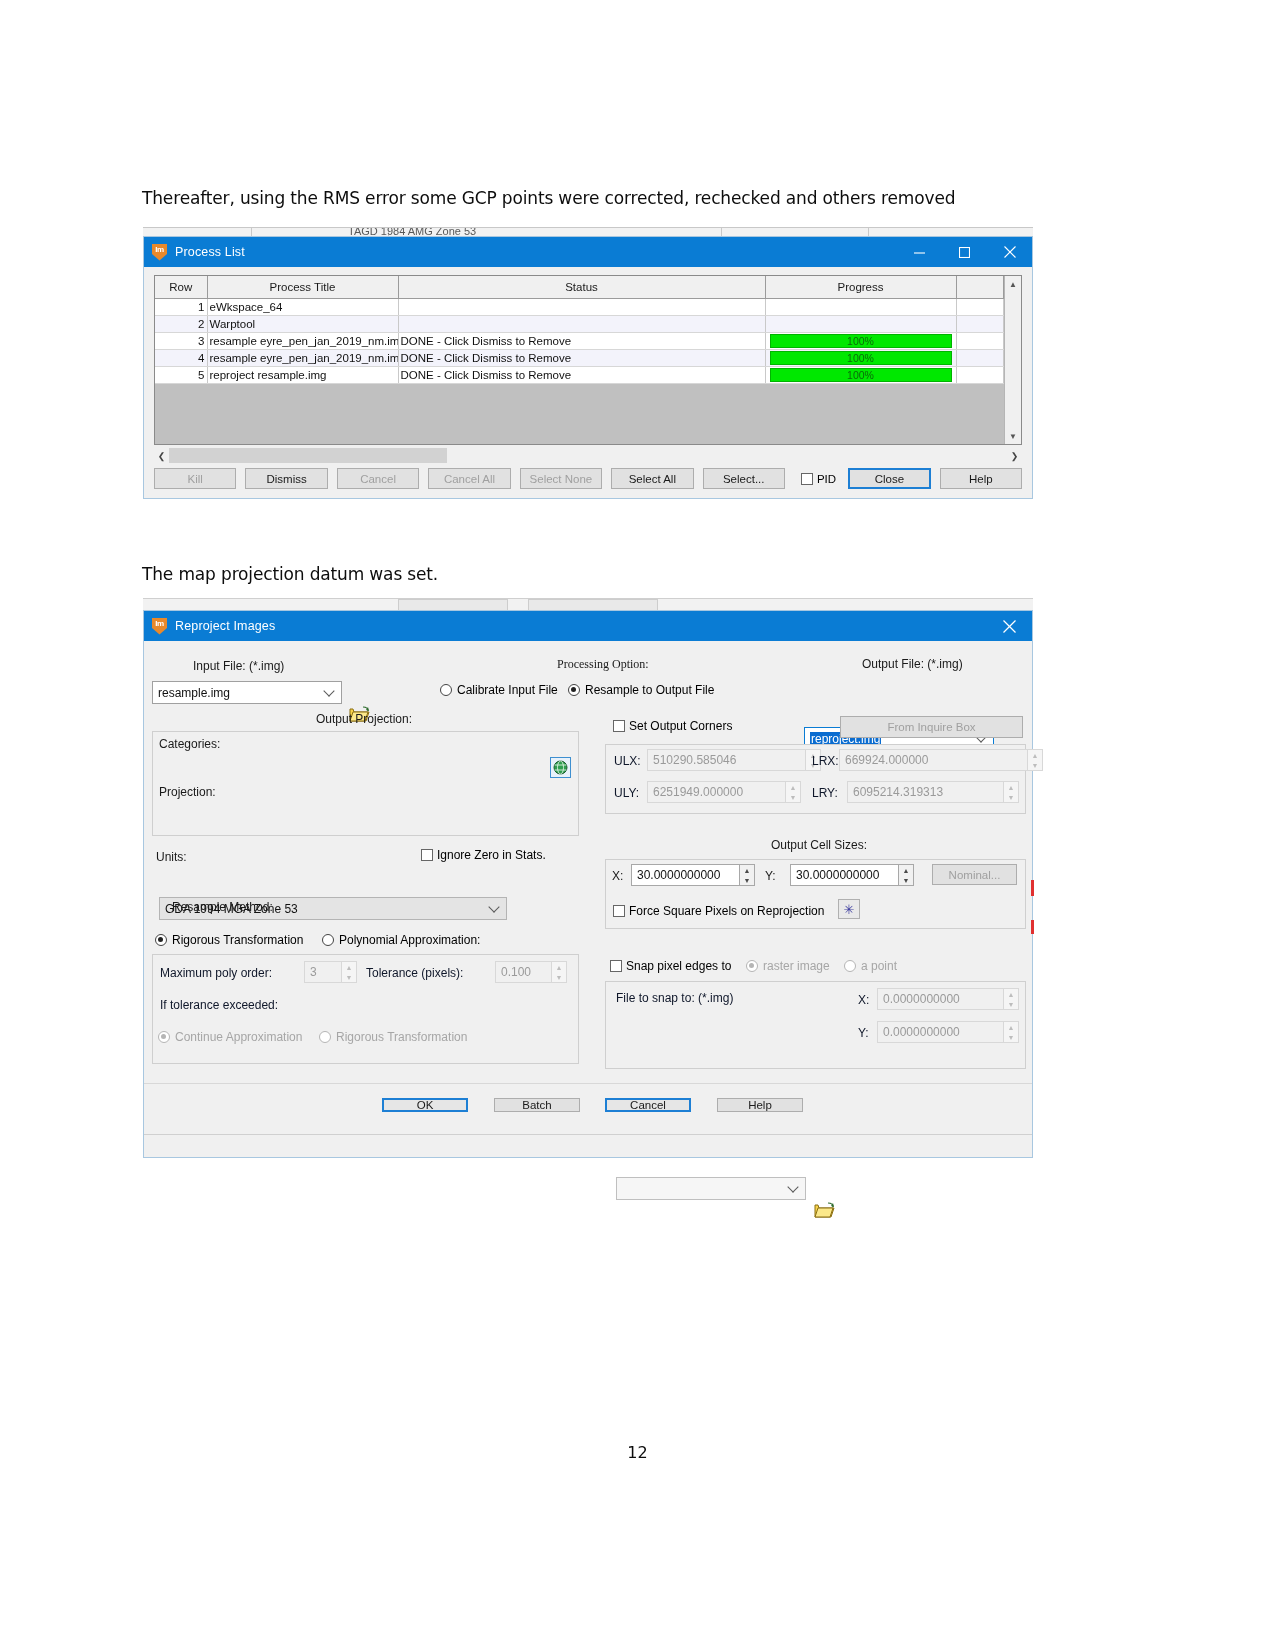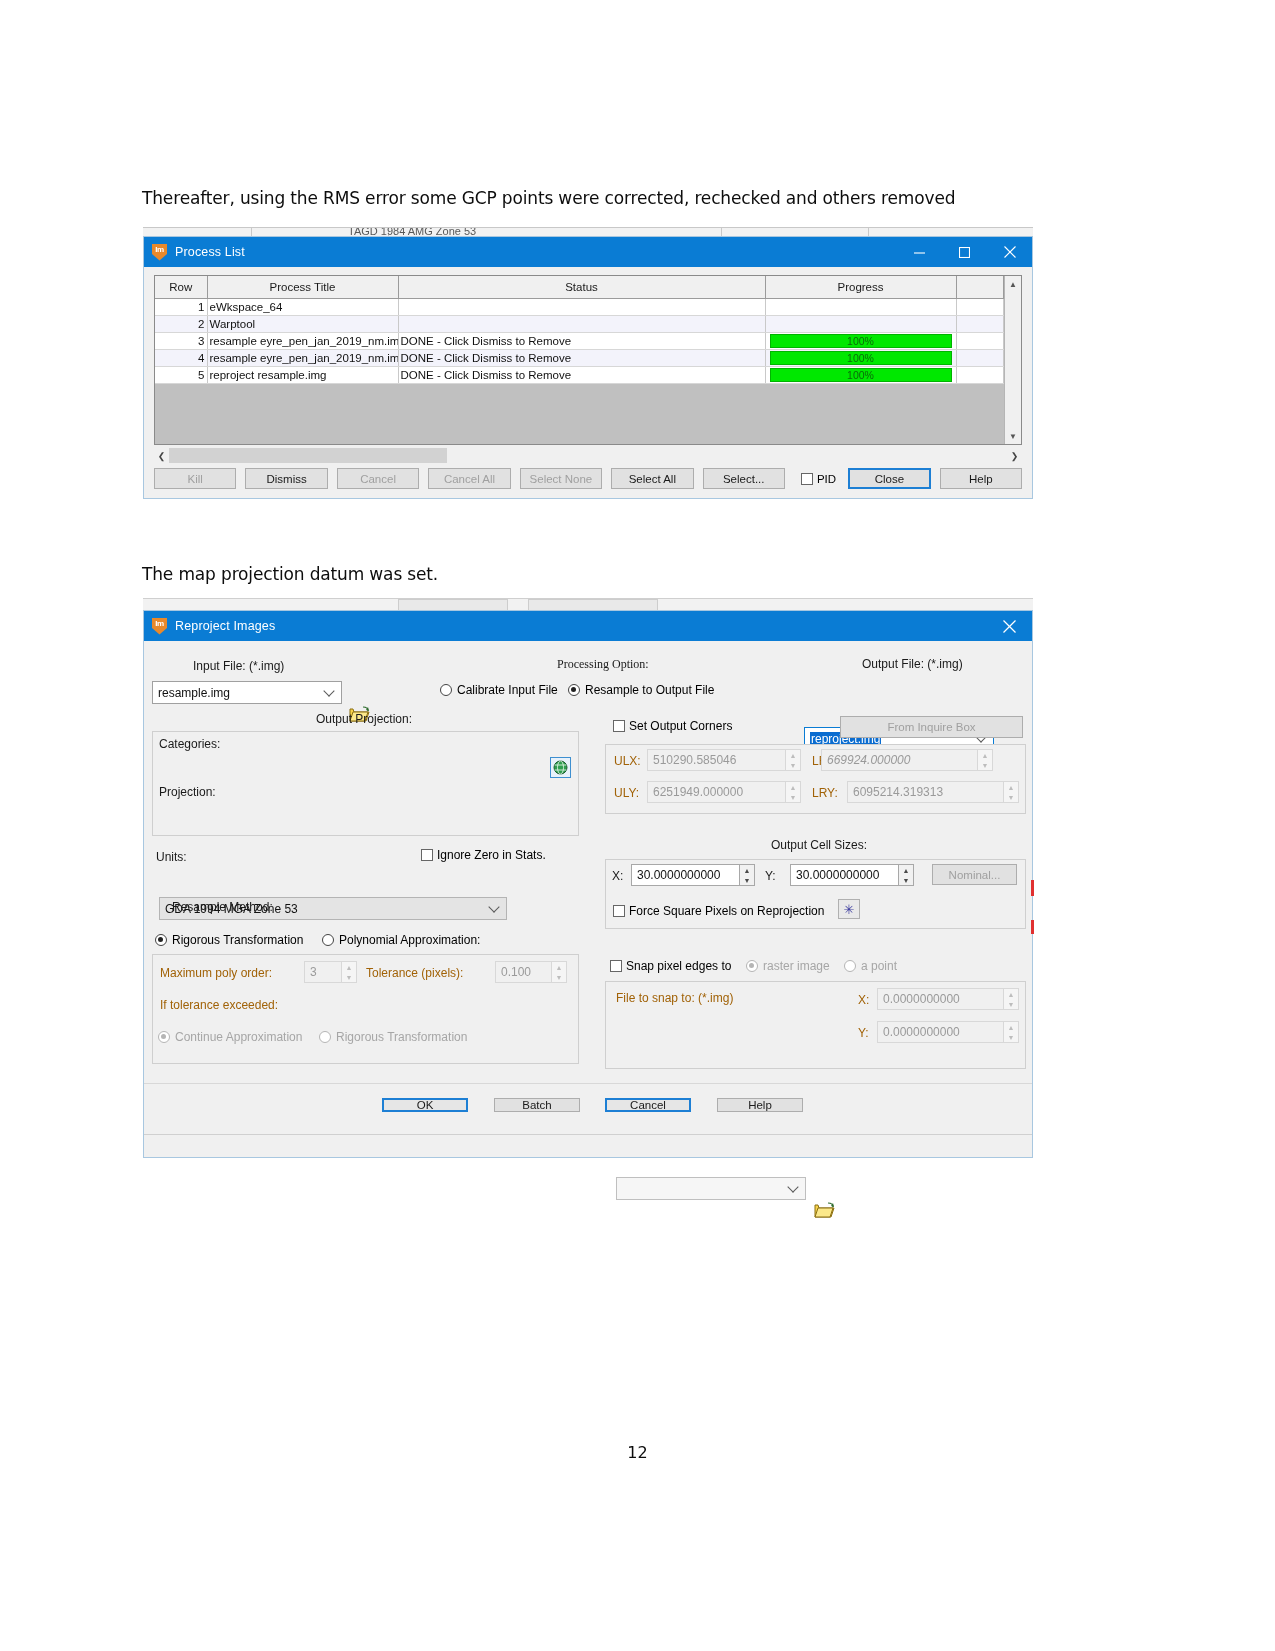--- a/index.html
+++ b/index.html
@@ -288,21 +288,21 @@
     position: absolute;
     left: 0; top: 30px; right: 0; bottom: 0;
     background: #f0f0f0;
   }
   .rp-main {
     position: absolute;
     left: 0; top: 0; right: 0;
     height: 475px;
   }
   .lbl { font-size: 12px; color: #1a1a1a; }
-  .lbl.dim { color: #a16207; }
+  .lbl.dim { color: #0f172a; }
   .abs { position: absolute; }
 
   .combo {
     background: #ffffff;
     border: 1px solid #a0a0a0;
     height: 23px;
     box-sizing: border-box;
     display: flex;
     align-items: center;
     font-size: 12px;
@@ -733,29 +733,29 @@
 
       
       <div class="abs ctl-row" style="left:469px; top:78px;">
         <span class="chk"></span>
         <span>Set Output Corners</span>
       </div>
       <div class="abs btn disabled" style="left:696px; top:75px; width:183px; height:22px;">From Inquire Box</div>
 
       <div class="groupbox" style="left:461px; top:103px; width:421px; height:70px;"></div>
       <div class="abs lbl dim" style="left:470px; top:113px;">ULX:</div>
-      <div class="spin-field dim" style="left:503px; top:108px; width:154px;">
+      <div class="spin-field dim" style="left:503px; top:108px; width:174px;">
         <span class="sf-input">510290.585046</span>
         <span class="sf-spin">
             <div>▲</div>
             <div>▼</div>
           </span>
       </div>
       <div class="abs lbl dim" style="left:668px; top:113px;">LRX:</div>
-      <div class="spin-field dim" style="left:677px; top:108px; width:172px;font-style:italic;">
+      <div class="spin-field dim" style="left:695px; top:108px; width:204px;">
         <span class="sf-input">669924.000000</span>
         <span class="sf-spin">
             <div>▲</div>
             <div>▼</div>
           </span>
       </div>
       <div class="abs lbl dim" style="left:470px; top:145px;">ULY:</div>
       <div class="spin-field dim" style="left:503px; top:140px; width:154px;">
         <span class="sf-input">6251949.000000</span>
         <span class="sf-spin">

